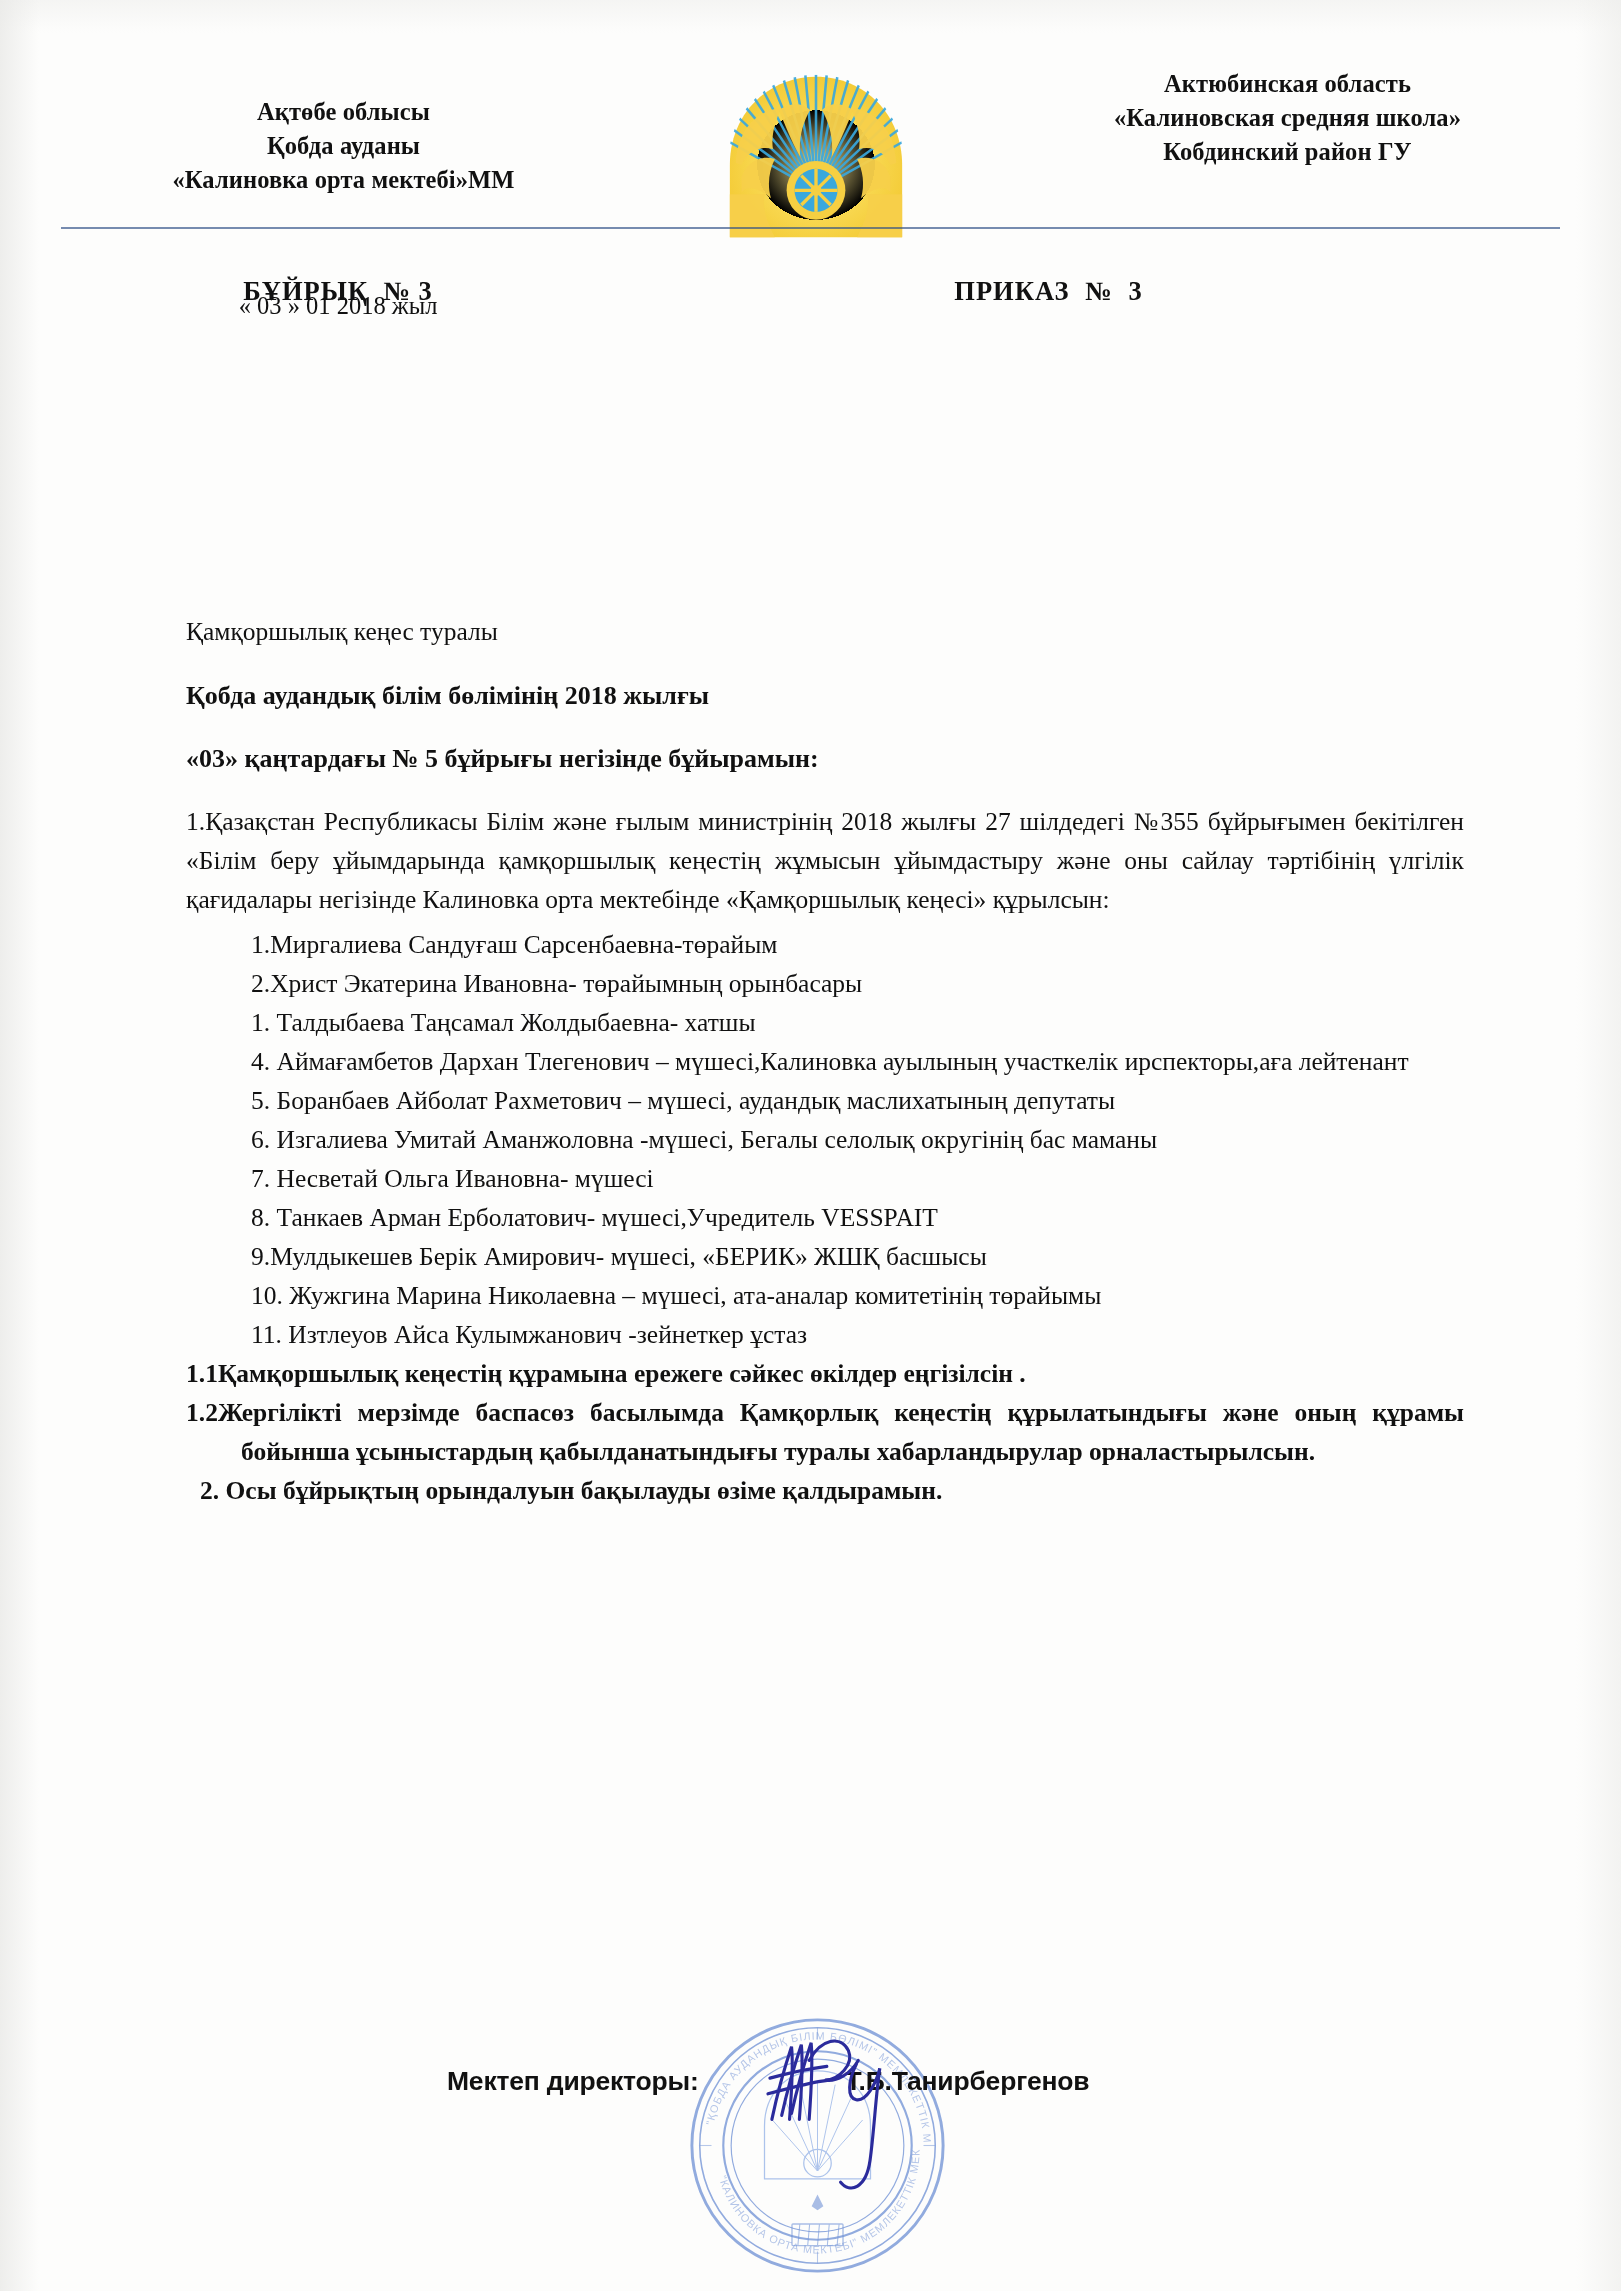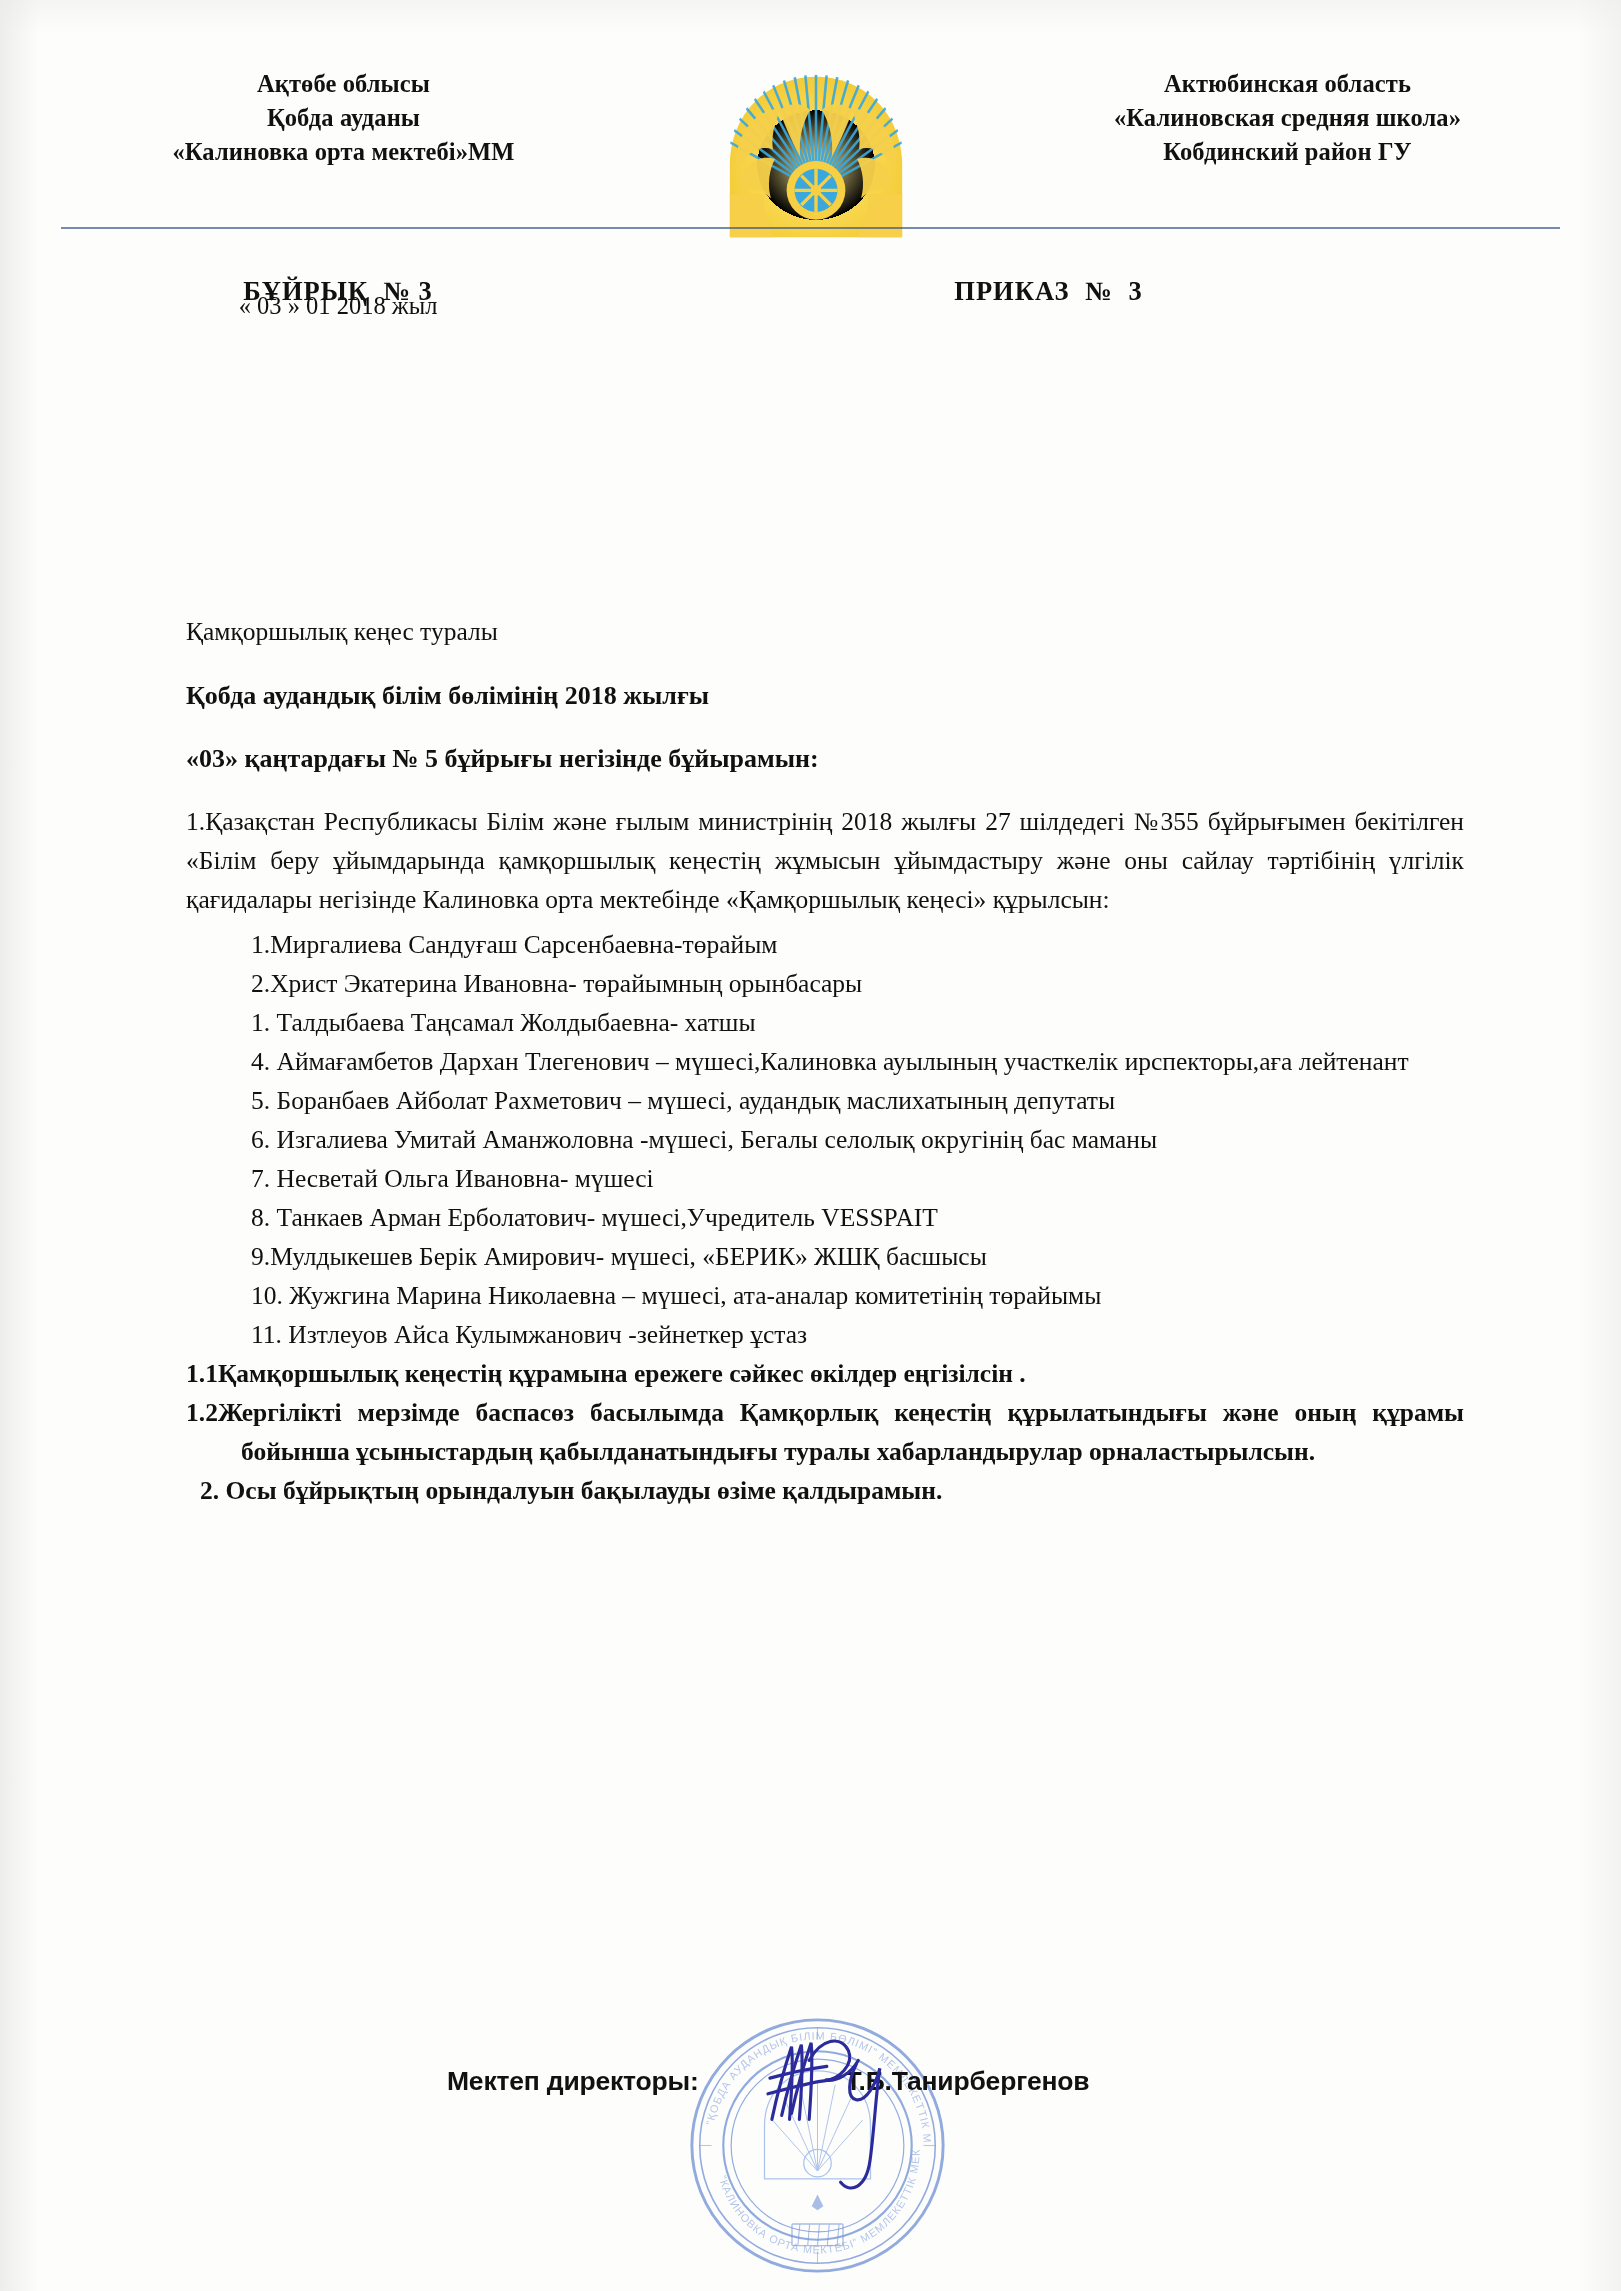--- a/index.html
+++ b/index.html
@@ -42,21 +42,21 @@
     align-items: flex-start;
   }
   .header-col {
     width: 549px;
     text-align: center;
     font-weight: bold;
     font-size: 24.5px;
     line-height: 34px;
     letter-spacing: 0.1px;
   }
-  .header-col.left { margin-left: 69px; }
+  .header-col.left { margin-left: 69px; margin-top: 28px; }
   .header-col.right { margin-right: 59px; }
   .header-col .ln { display: block; white-space: nowrap; }
 
   .emblem-wrap {
     width: 225px;
     display: flex;
     justify-content: center;
     padding-top: 0px;
   }
   .emblem { display:block; }

